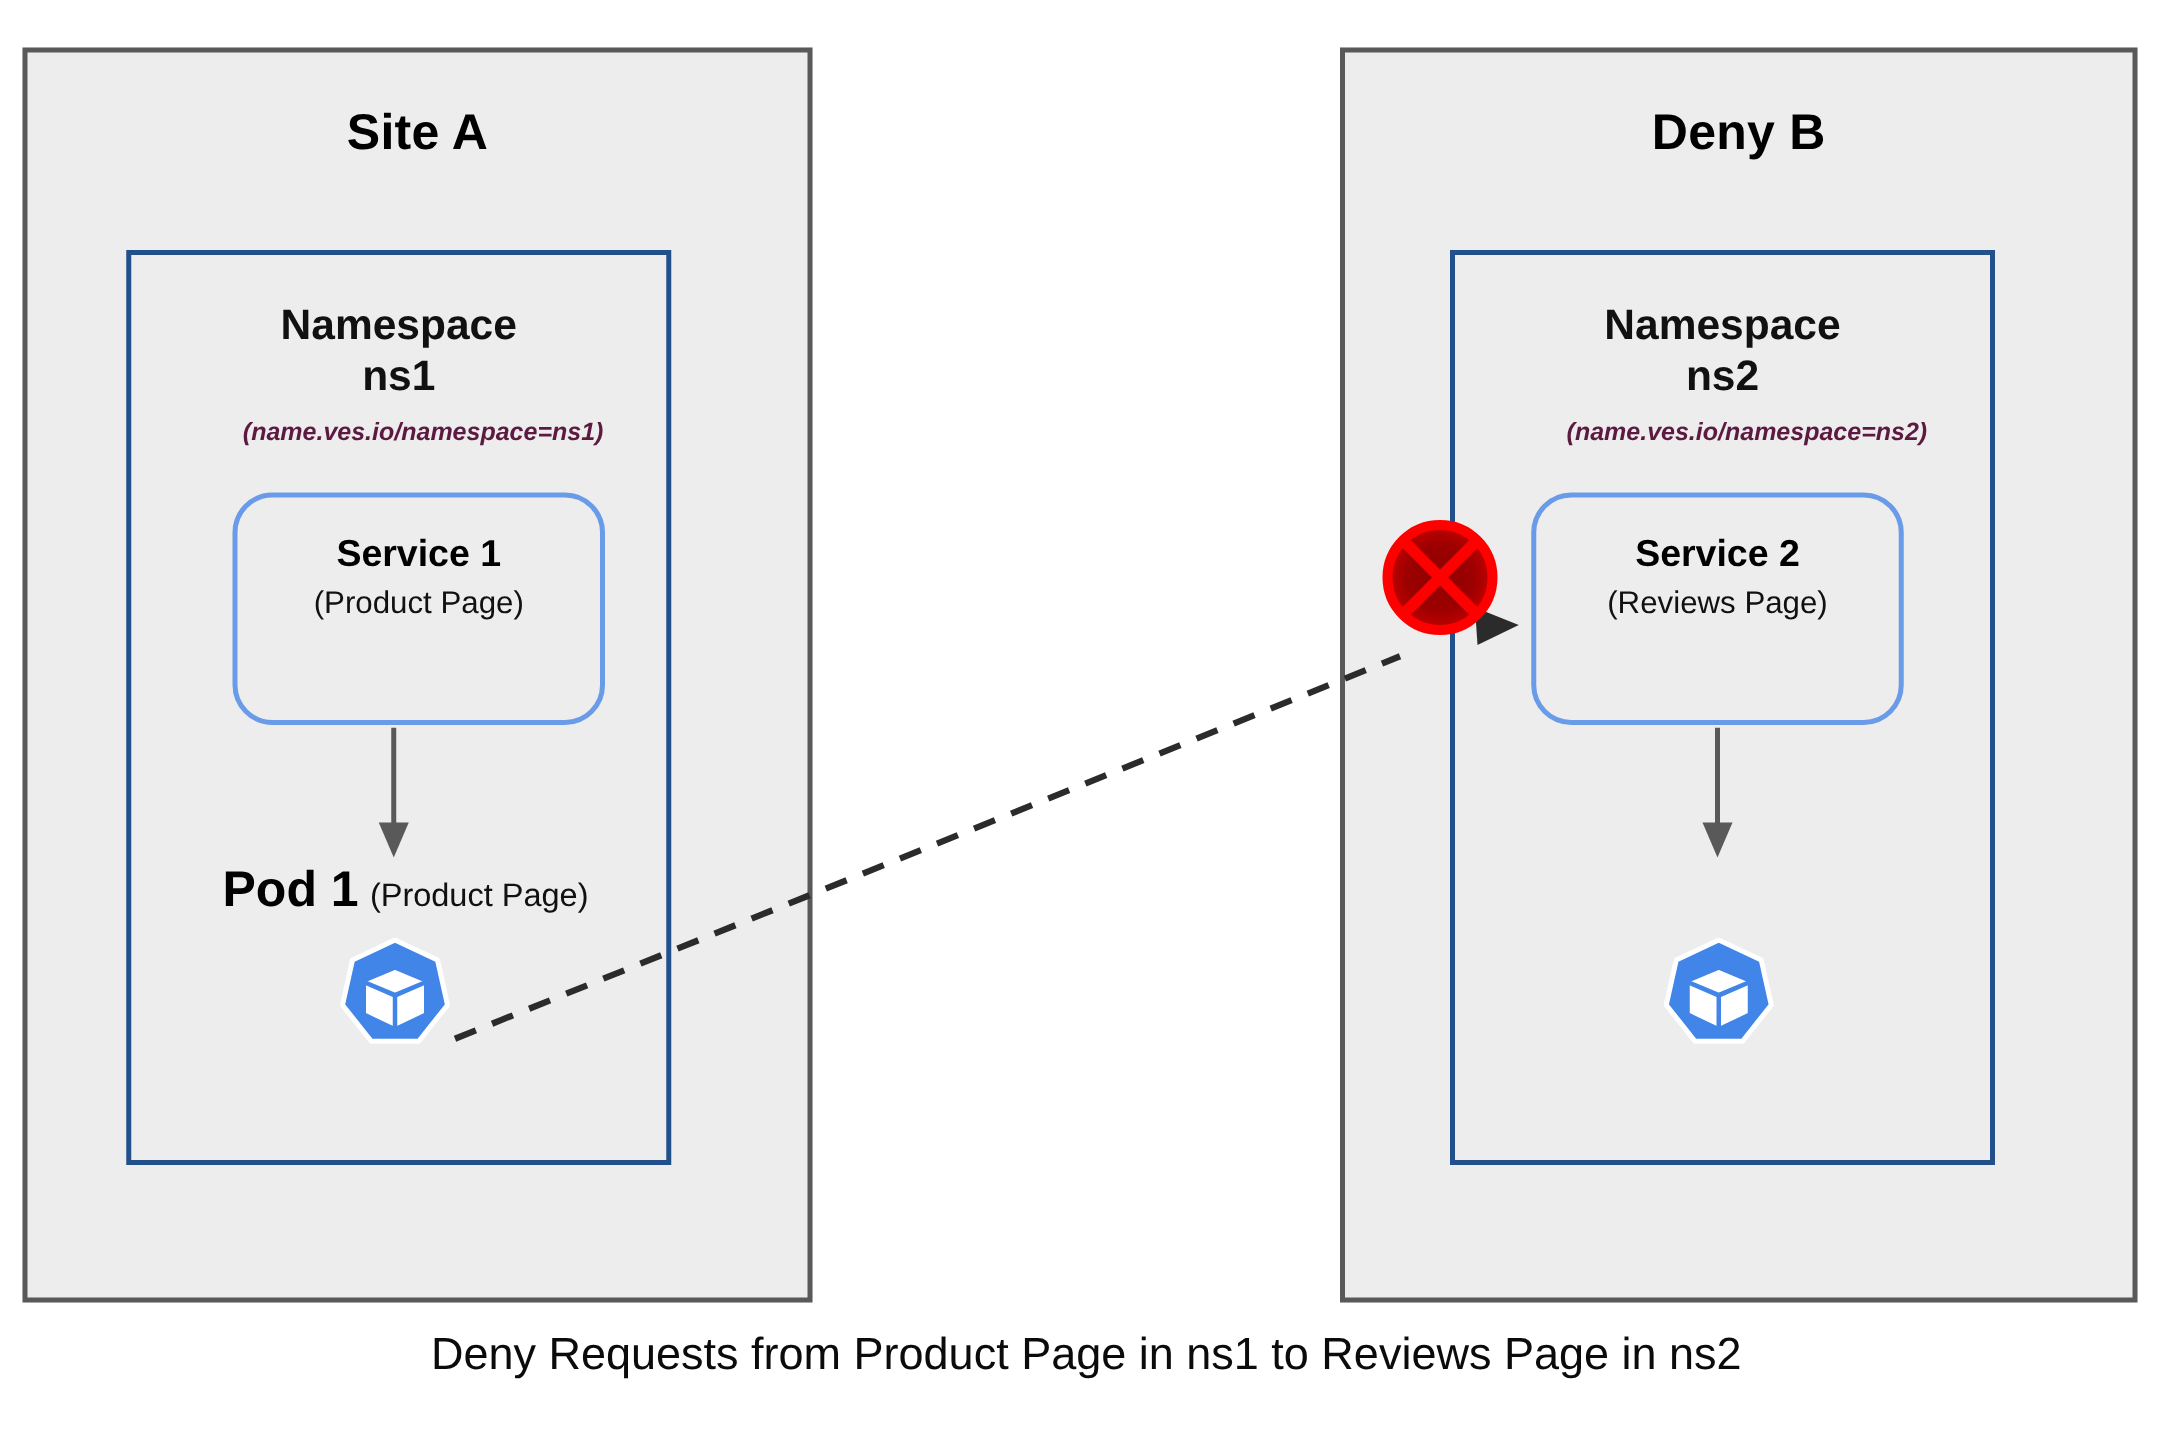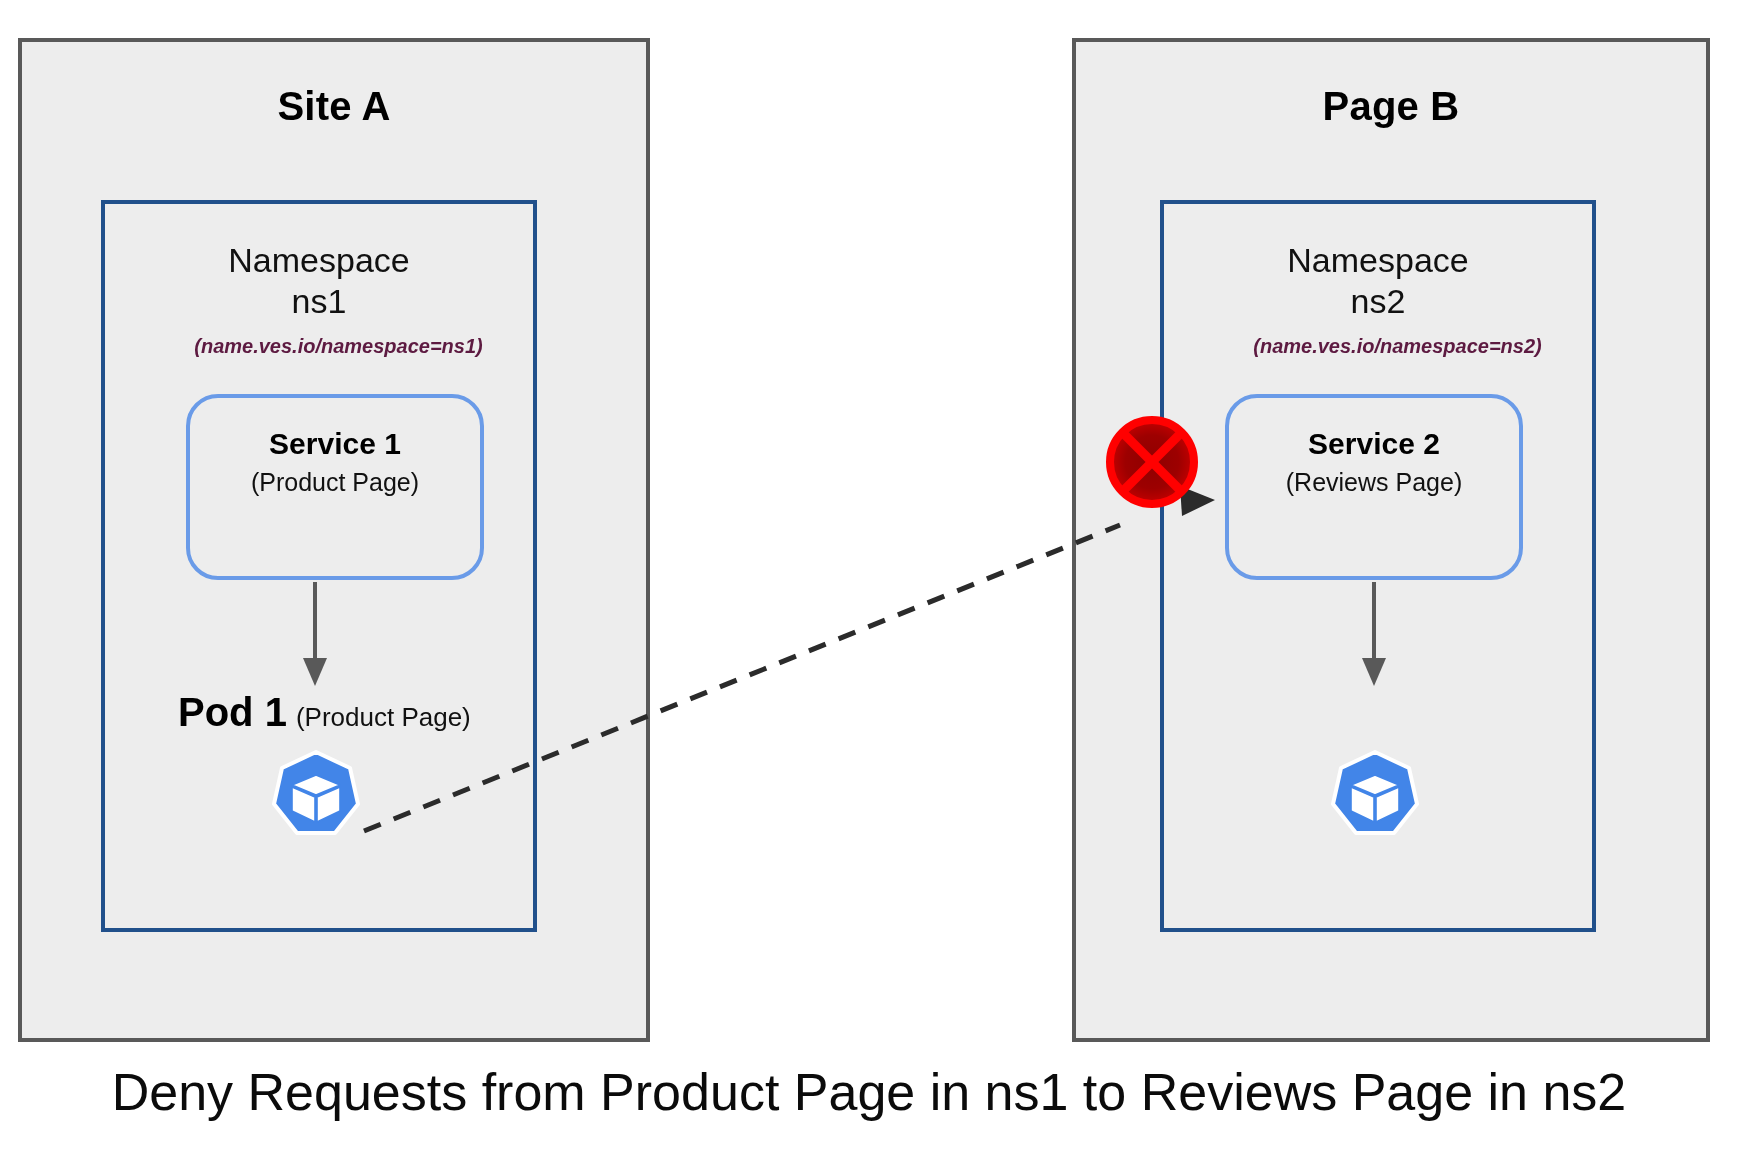--- a/index.html
+++ b/index.html
@@ -49,21 +49,21 @@
   }
   #ns-a { left: 79px;  top: 158px; width: 436px; height: 732px; }
   #ns-b { left: 84px;  top: 158px; width: 436px; height: 732px; }
 
   .ns-title {
     position: absolute;
     left: 0; right: 0;
     top: 36px;
     text-align: center;
     font-size: 34px;
-    font-weight: normal;
+    font-weight: bold;
     color: #111111;
     line-height: 1.22;
     white-space: pre-line;
   }
   .ns-label {
     position: absolute;
     left: 13px; right: 0;
     top: 131px;
     text-align: center;
     font-size: 20px;
@@ -140,21 +140,21 @@
     height: 1152px;
     pointer-events: none;
   }
 
   
   #caption {
     position: absolute;
     left: 0; right: 0;
     top: 1062px;
     text-align: center;
-    font-size: 52px;
+    font-size: 36px;
     font-weight: normal;
     color: #0b0b0b;
     font-stretch: condensed;
   }
 </style>
 </head>
 <body>
 
 <div id="canvas">
 
@@ -185,21 +185,21 @@
         <g fill="#ffffff" stroke="#4285e8" stroke-width="1.6" stroke-linejoin="round">
           <polygon points="48,25 72,35 48,45 24,35"></polygon>
           <polygon points="24,37 47,47 47,72 24,61"></polygon>
           <polygon points="49,47 72,37 72,61 49,72"></polygon>
         </g>
       </svg>
     </div>
   </div>
 
   <div class="site-box" id="site-b">
-    <div class="site-title">Page B</div>
+    <div class="site-title">Deny B</div>
 
     <div class="ns-box" id="ns-b">
       <div class="ns-title">Namespace
 ns2</div>
       <div class="ns-label">(name.ves.io/namespace=ns2)</div>
 
       <div class="svc-box" id="svc-2">
         <div class="svc-name">Service 2</div>
         <div class="svc-sub">(Reviews Page)</div>
       </div>

